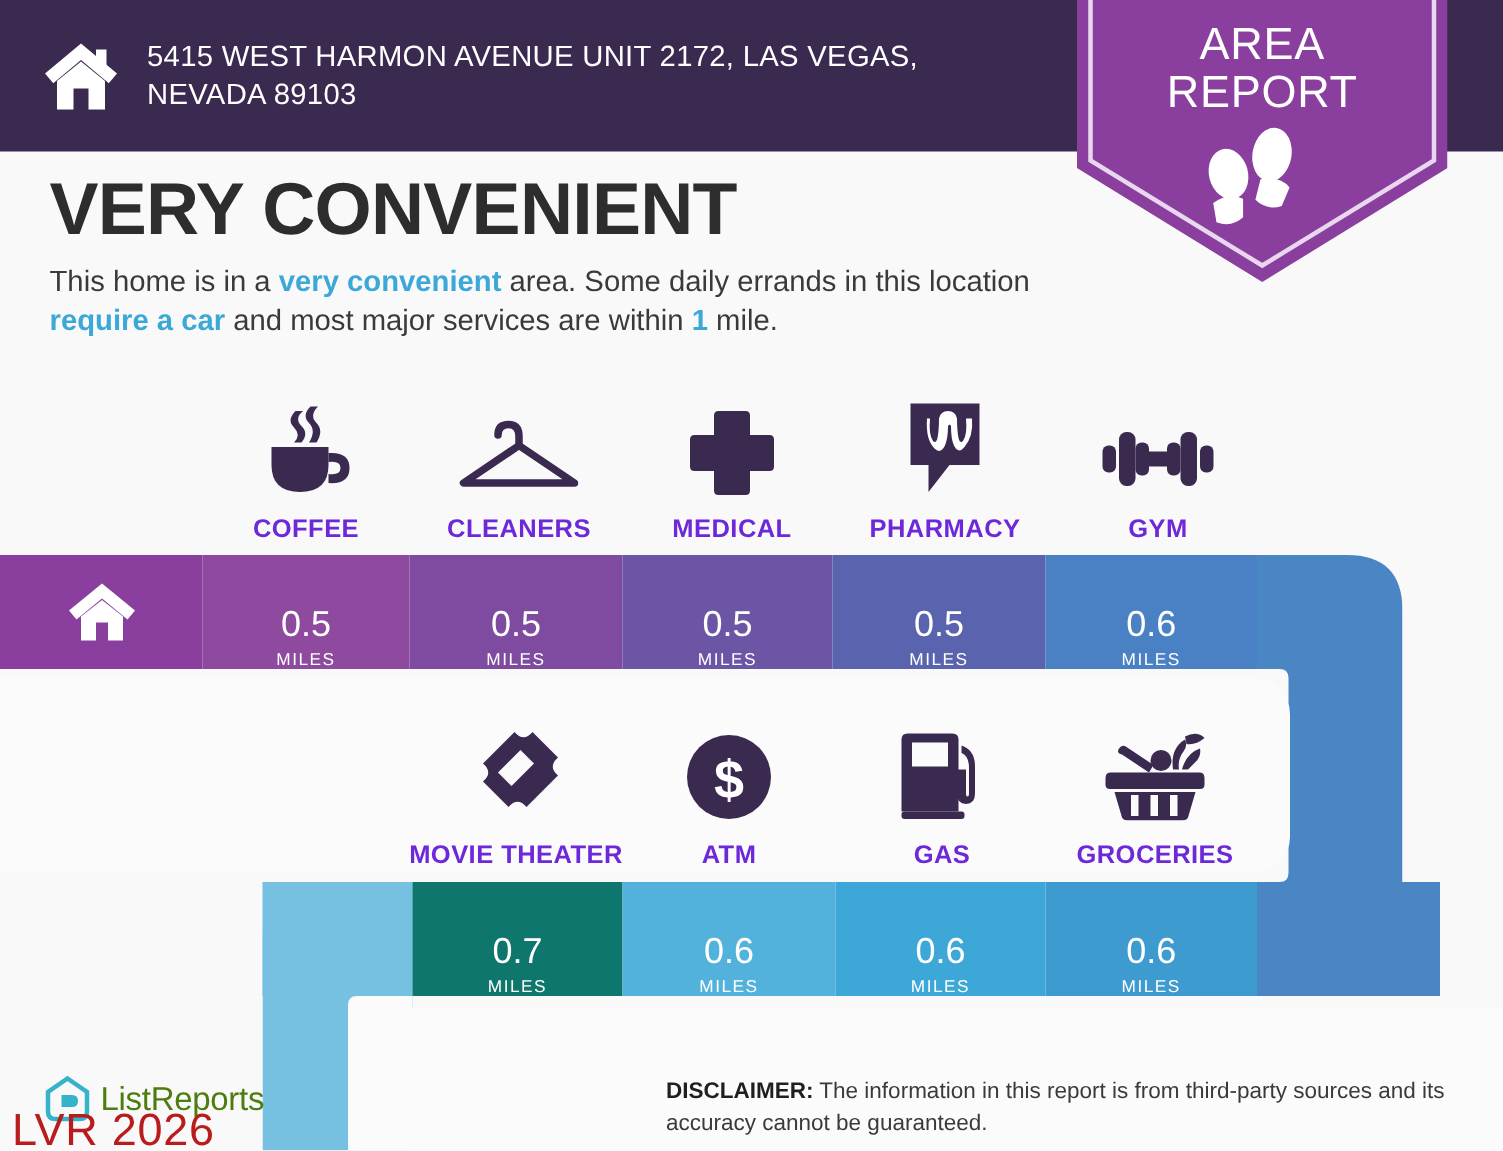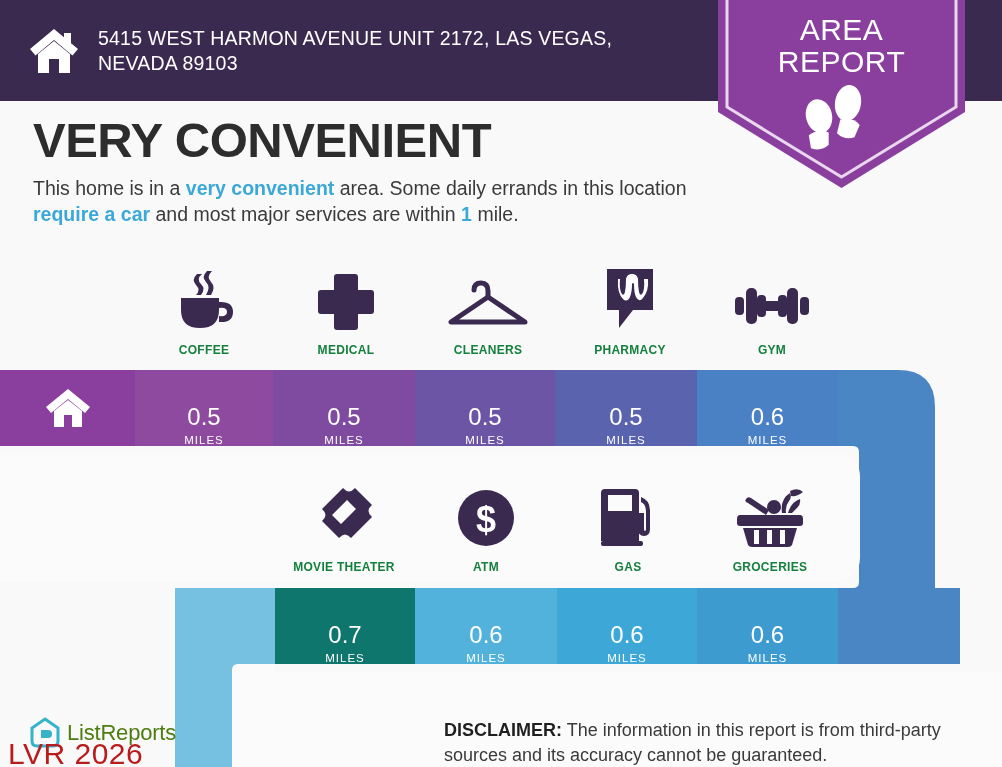--- a/index.html
+++ b/index.html
@@ -49,21 +49,21 @@
 
   
   .icon-row{position:absolute;display:flex;z-index:12;}
   .icon-cell{
     width:142px;display:flex;flex-direction:column;
     align-items:center;justify-content:flex-end;
   }
   .icon-art{height:62px;display:flex;align-items:flex-end;justify-content:center;}
   .icon-art svg{display:block;}
   .icon-label{
-    margin-top:13px;font-size:12px;font-weight:bold;color:#15803d;
+    margin-top:13px;font-size:17px;font-weight:bold;color:#6d28d9;
     letter-spacing:.3px;white-space:nowrap;
   }
 
   .icon-row-1{left:133px;top:268px;}
   .icon-row-2{left:273px;top:485px;}
 
   
   .band{position:absolute;z-index:5;}
   .band-row1{left:0;top:370px;width:960px;height:76px;}
   .band-row2{left:175px;top:588px;width:785px;height:76px;}
@@ -100,21 +100,21 @@
   .footer-logo svg{display:block;}
   .footer-logo-text{
     margin-left:7px;font-size:22px;color:#4d7c0f;letter-spacing:-.2px;
   }
   .watermark{
     position:absolute;left:8px;top:737px;font-size:30px;color:#b91c1c;
     letter-spacing:.5px;z-index:31;
   }
   .disclaimer{
     position:absolute;left:444px;top:718px;width:540px;
-    font-size:18px;color:#3a3a3a;line-height:1.38;z-index:30;
+    font-size:15px;color:#3a3a3a;line-height:1.38;z-index:30;
   }
   .disclaimer b{color:#1f1f1f;}
 </style>
 </head>
 <body>
 
 <div id="page">
 
   <div class="header">
     <span class="header-home-icon">
@@ -158,36 +158,36 @@
             <path d="M34 1 q-6 6 -1 11 q5 5 0 13 h5 q5 -8 0 -13 q-5 -5 1 -11 Z"></path>
             <path d="M8 28 h38 v12 q0 18 -19 18 q-19 0 -19 -18 Z"></path>
             <path d="M46 32 q14 -1 14 10 q0 11 -14 10 v-6 q8 1 8 -4 q0 -5 -8 -4 Z"></path>
           </g>
         </svg>
       </div>
       <div class="icon-label">COFFEE</div>
     </div>
     <div class="icon-cell">
       <div class="icon-art">
-        <svg width="58" height="58" viewBox="0 0 58 58">
-          <path fill="#3b2a50" d="M20 2 h18 q3 0 3 3 v13 h13 q3 0 3 3 v18 q0 3 -3 3 h-13 v13 q0 3 -3 3 h-18 q-3 0 -3 -3 v-13 h-13 q-3 0 -3 -3 v-18 q0 -3 3 -3 h13 v-13 q0 -3 3 -3 Z"></path>
-        </svg>
-      </div>
-      <div class="icon-label">MEDICAL</div>
-    </div>
-    <div class="icon-cell">
-      <div class="icon-art">
         <svg width="90" height="58" viewBox="0 0 90 58">
           <g fill="none" stroke="#3b2a50" stroke-width="5" stroke-linecap="round" stroke-linejoin="round">
             <path d="M45 25 v-6 q0 -8 -7 -8 q-7 0 -7 7"></path>
             <path d="M45 25 L8 50 h74 Z"></path>
           </g>
         </svg>
       </div>
       <div class="icon-label">CLEANERS</div>
+    </div>
+    <div class="icon-cell">
+      <div class="icon-art">
+        <svg width="58" height="58" viewBox="0 0 58 58">
+          <path fill="#3b2a50" d="M20 2 h18 q3 0 3 3 v13 h13 q3 0 3 3 v18 q0 3 -3 3 h-13 v13 q0 3 -3 3 h-18 q-3 0 -3 -3 v-13 h-13 q-3 0 -3 -3 v-18 q0 -3 3 -3 h13 v-13 q0 -3 3 -3 Z"></path>
+        </svg>
+      </div>
+      <div class="icon-label">MEDICAL</div>
     </div>
     <div class="icon-cell">
       <div class="icon-art">
         <svg width="52" height="62" viewBox="0 0 52 62">
           <path fill="#3b2a50" d="M3 1 h46 v41 h-20 l-14 18 v-18 h-12 Z"></path>
           <path fill="#ffffff" d="M14 11 q-1 14 5 20 q4 4 7 -2 q2 -5 2 -13 q1 -2 2 0 q0 9 2 13 q3 6 7 1 q6 -7 5 -19 h-4 q1 11 -2 15 q-2 2 -3 -2 q-1 -5 -1 -13 q-1 -5 -6 -5 q-5 0 -6 5 q0 8 -1 13 q-1 4 -3 2 q-3 -4 -2 -15 Z"></path>
         </svg>
       </div>
       <div class="icon-label">PHARMACY</div>
     </div>

